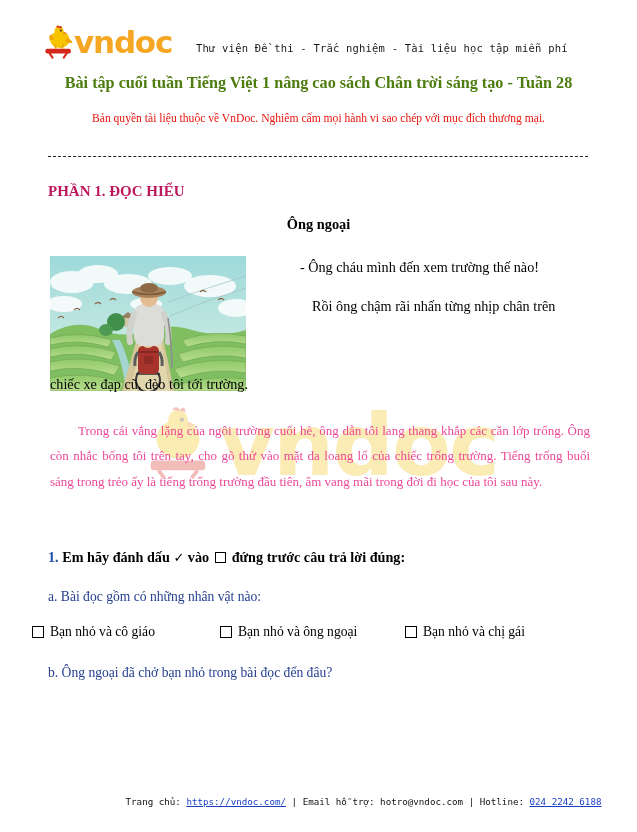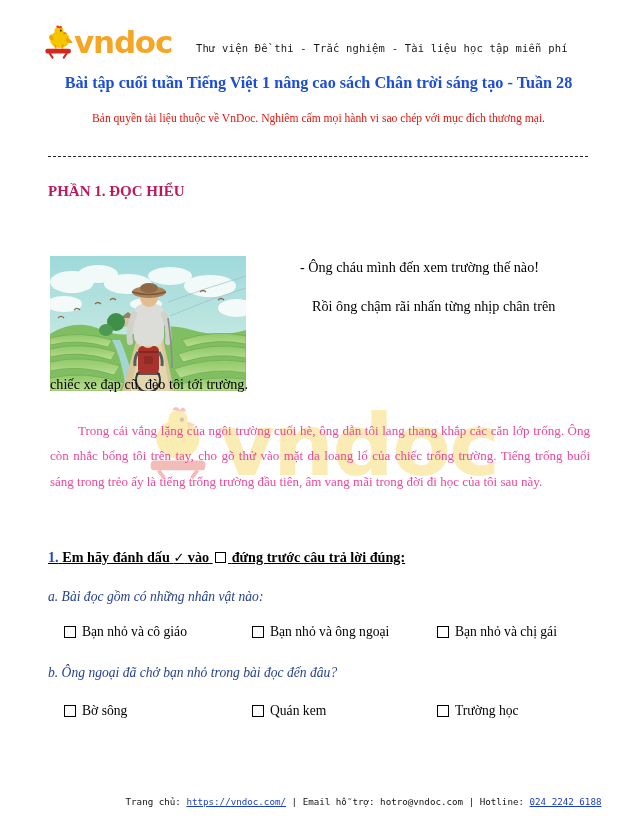--- a/index.html
+++ b/index.html
@@ -92,21 +92,21 @@
   }
 
   
   .doc-title {
     position: absolute;
     left: 0; top: 74px;
     width: 637px;
     text-align: center;
     font-weight: bold;
     font-size: 16.2px;
-    color: #1d4ed8;
+    color: #4d7c0f;
     z-index: 3;
     white-space: nowrap;
   }
 
   .copyright {
     position: absolute;
     left: 0; top: 112px;
     width: 637px;
     text-align: center;
     font-size: 11.6px;
@@ -190,51 +190,49 @@
   }
 
   
   .q-main {
     position: absolute;
     left: 48px; top: 549px;
     font-weight: bold;
     font-size: 14.2px;
     z-index: 3;
     white-space: nowrap;
-    text-decoration: underline;
   }
   .q-num { color: #1f4fad; }
   .tick {
     font-family: "DejaVu Sans", sans-serif;
     font-size: 13px;
     font-weight: bold;
   }
   .inline-box {
     display: inline-block;
     width: 9.5px; height: 9.5px;
     border: 1.4px solid #000;
     vertical-align: -1px;
     margin: 0 2px;
   }
 
   .sub-q {
     position: absolute;
     left: 48px;
-    font-style: italic;
     font-size: 13.6px;
     color: #26418f;
     z-index: 3;
     white-space: nowrap;
   }
   .sub-q.a { top: 589px; }
   .sub-q.b { top: 665px; }
 
   .opt-row {
     position: absolute;
-    left: 64px;
+    left: 32px;
     width: 540px;
     z-index: 3;
     height: 20px;
     padding-left: 33px;
   }
   .opt-row.a { top: 624px; }
   .opt-row.b { top: 703px; }
 
   .opt {
     position: absolute;
@@ -312,20 +310,21 @@
       <div class="logo-word">vndoc</div>
     </div>
     <div class="tagline">Thư viện Đề thi - Trắc nghiệm - Tài liệu học tập miễn phí</div>
   </div>
 
   <div class="doc-title">Bài tập cuối tuần Tiếng Việt 1 nâng cao sách Chân trời sáng tạo - Tuần 28</div>
   <div class="copyright">Bản quyền tài liệu thuộc về VnDoc. Nghiêm cấm mọi hành vi sao chép với mục đích thương mại.</div>
   <div class="divider"></div>
 
   <div class="section-heading">PHẦN 1. ĐỌC HIỂU</div>
+  <div class="story-title">Ông ngoại</div>
 
   <div class="illus">
     <svg width="196" height="135" viewBox="0 0 196 135" aria-hidden="true">
       <defs>
         <linearGradient id="sky" x1="0" y1="0" x2="0" y2="1">
           <stop offset="0%" stop-color="#9ed9da"></stop>
           <stop offset="55%" stop-color="#bfe6e0"></stop>
           <stop offset="100%" stop-color="#d9efe2"></stop>
         </linearGradient>
         <linearGradient id="field" x1="0" y1="0" x2="0" y2="1">
@@ -448,34 +447,20 @@
       <span class="box"></span>
       <span>Bạn nhỏ và ông ngoại</span>
     </div>
     <div class="opt c2">
       <span class="box"></span>
       <span>Bạn nhỏ và chị gái</span>
     </div>
   </div>
 
   <div class="sub-q b">b. Ông ngoại đã chở bạn nhỏ trong bài đọc đến đâu?</div>
-  <div class="opt-row b">
-    <div class="opt c0">
-      <span class="box"></span>
-      <span>Bờ sông</span>
-    </div>
-    <div class="opt c1">
-      <span class="box"></span>
-      <span>Quán kem</span>
-    </div>
-    <div class="opt c2">
-      <span class="box"></span>
-      <span>Trường học</span>
-    </div>
-  </div>
 
   <div class="footer">
     <span>Trang chủ:</span>
     <span class="lnk">https://vndoc.com/</span>
     <span>|</span>
     <span>Email hỗ trợ:</span>
     <span>hotro@vndoc.com</span>
     <span>|</span>
     <span>Hotline:</span>
     <span class="lnk">024 2242 6188</span>

